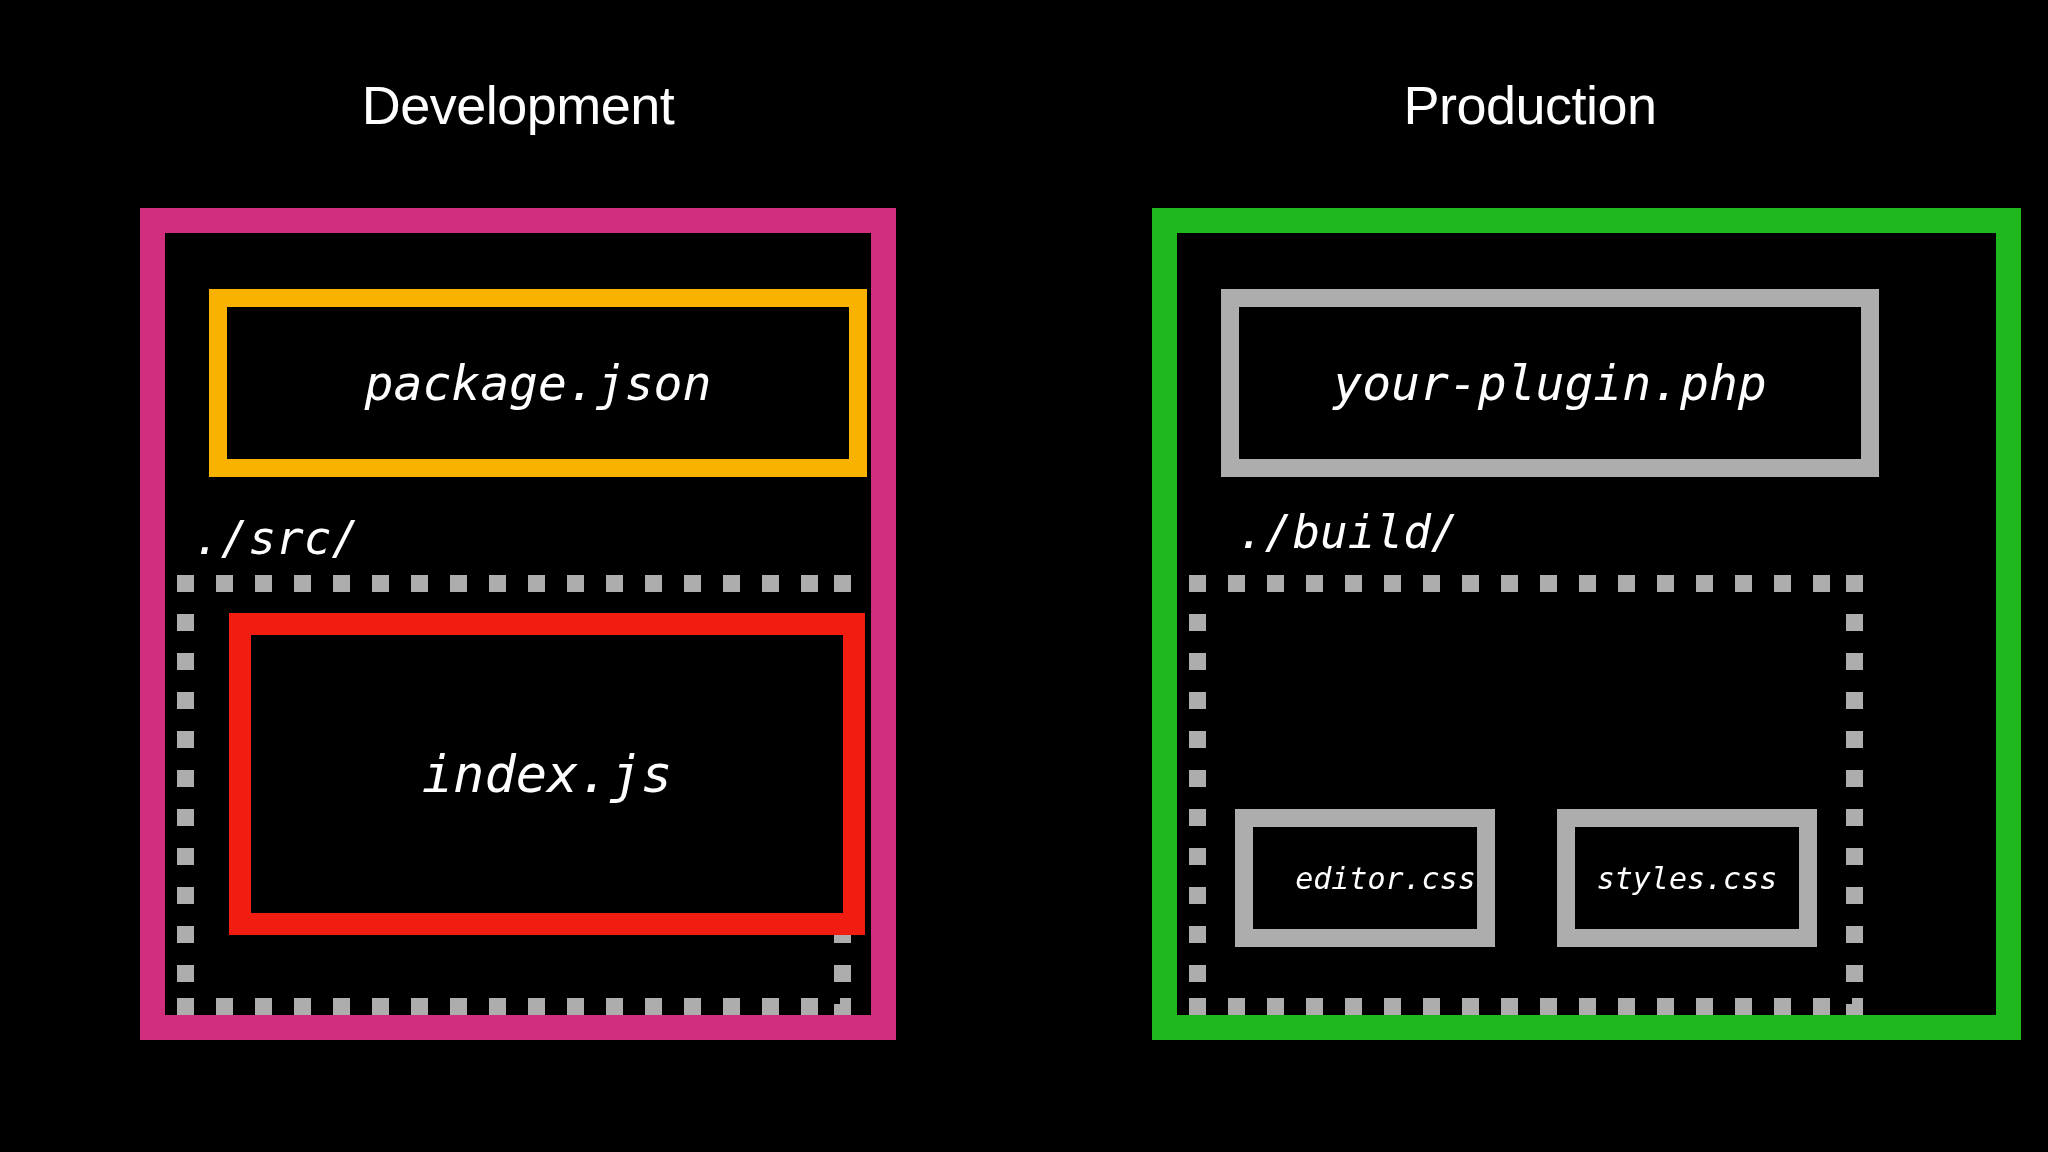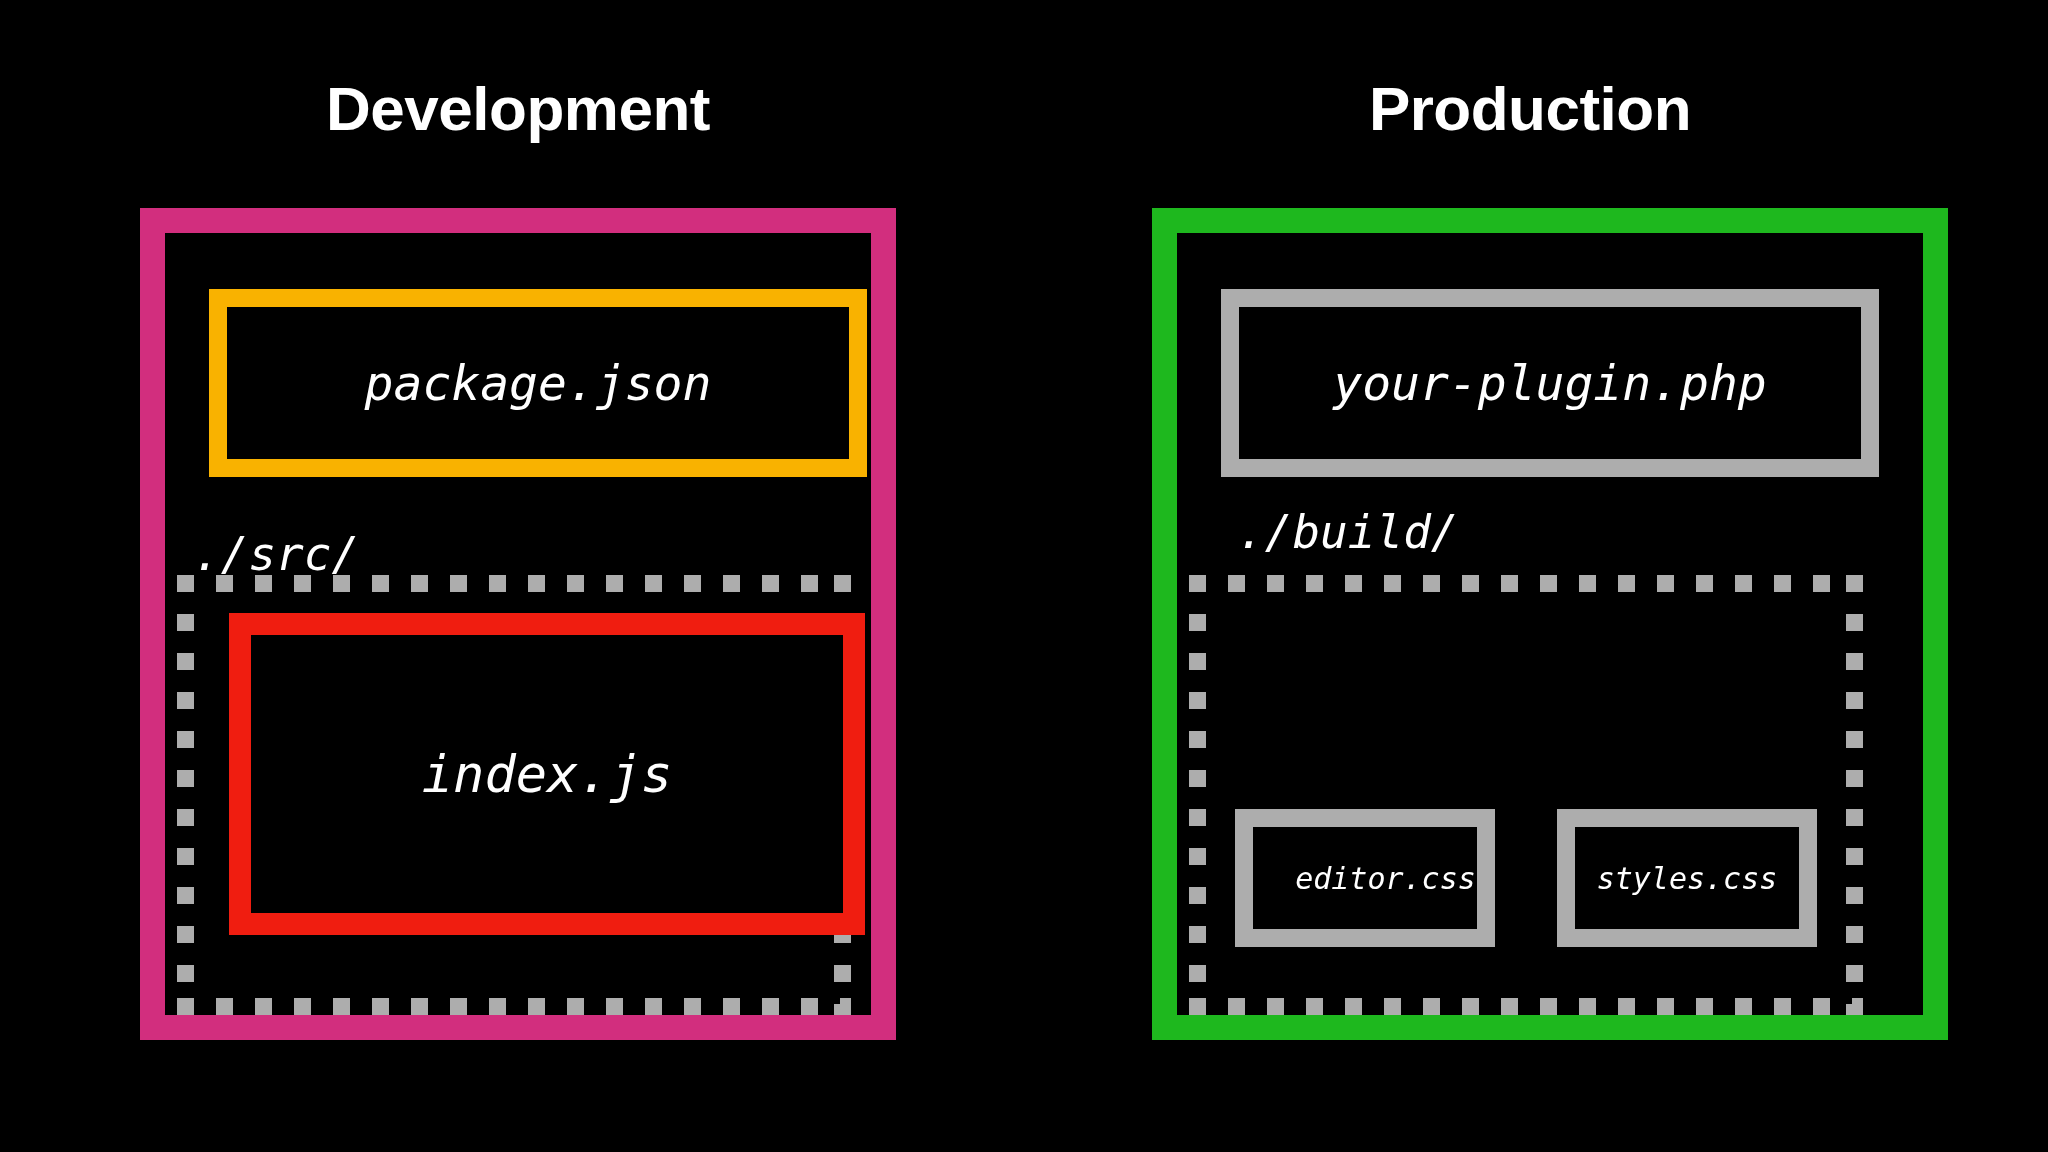--- a/index.html
+++ b/index.html
@@ -19,22 +19,22 @@
     width: 2048px;
     height: 1152px;
     background: #000000;
   }
 
   
   .col-title {
     position: absolute;
     color: #ffffff;
     font-family: "Liberation Sans", sans-serif;
-    font-weight: bold;
-    font-size: 62px;
+    font-weight: normal;
+    font-size: 54px;
     line-height: 1;
     letter-spacing: -0.5px;
     text-align: center;
     white-space: nowrap;
   }
   #title-dev  { left: 140px;  top: 78px;  width: 756px; }
   #title-prod { left: 1152px; top: 78px;  width: 756px; }
 
   
   .panel {
@@ -42,21 +42,21 @@
     box-sizing: border-box;
     background: #000000;
   }
   #panel-dev {
     left: 140px; top: 208px;
     width: 756px; height: 832px;
     border: 25px solid #d22e7e;
   }
   #panel-prod {
     left: 1152px; top: 208px;
-    width: 796px; height: 832px;
+    width: 869px; height: 832px;
     border: 25px solid #1eb81e;
   }
 
   .panel-inner {
     position: relative;
     width: 100%;
     height: 100%;
     background: #000000;
     font-style: italic;
   }
@@ -94,21 +94,21 @@
 
   
   .dir-label {
     position: absolute;
     color: #ffffff;
     font-family: "DejaVu Sans Mono", monospace;
     font-size: 46px;
     line-height: 1;
     white-space: nowrap;
   }
-  #dir-src   { left: 28px; top: 282px; margin-top: 16px; }
+  #dir-src   { left: 28px; top: 282px; }
   #dir-build { left: 28px; top: 276px; margin-left: 32px; }
 
   
   .dashed-dir {
     position: absolute;
     box-sizing: border-box;
     background: transparent;
   }
   
   .dashed-dir::before,

